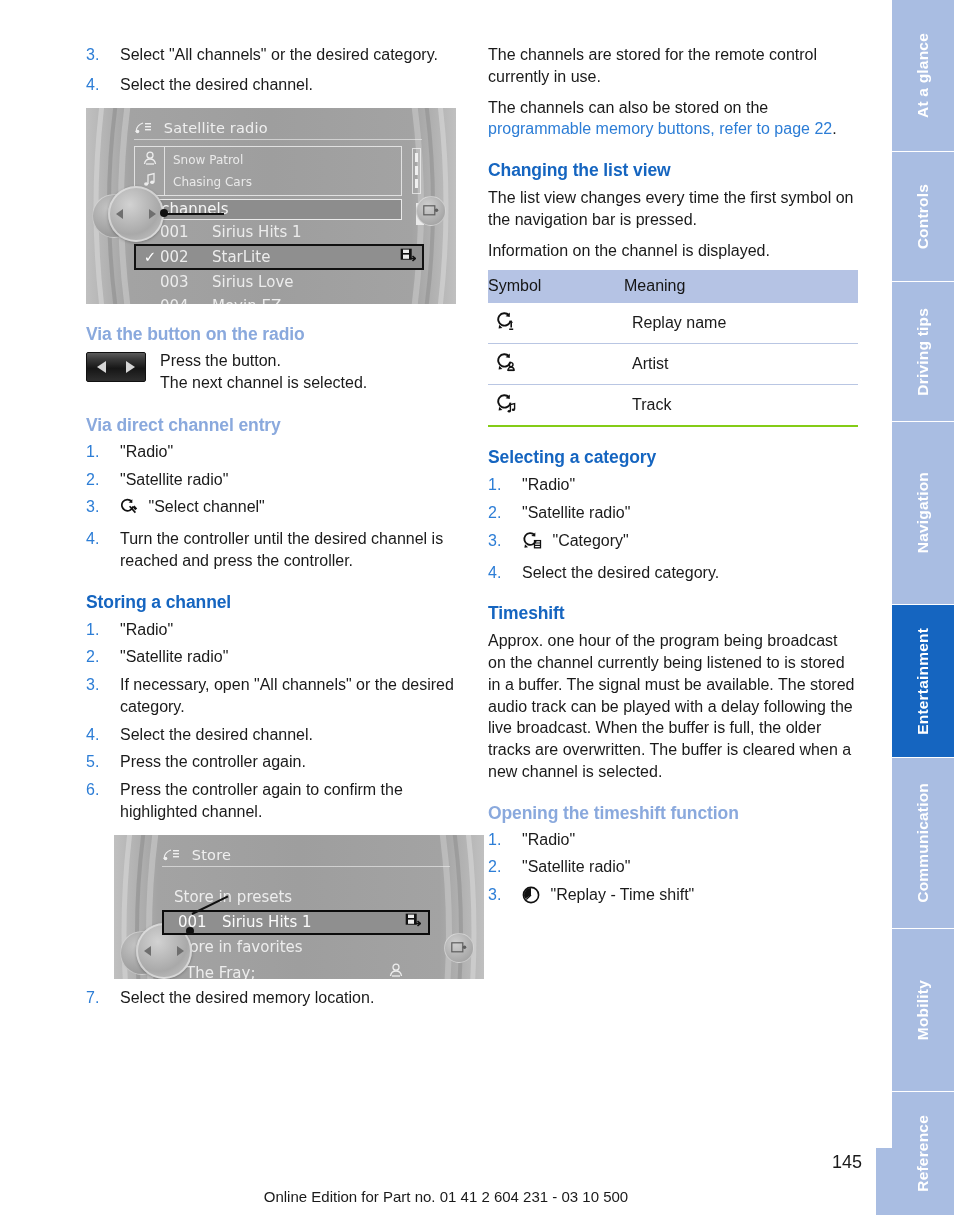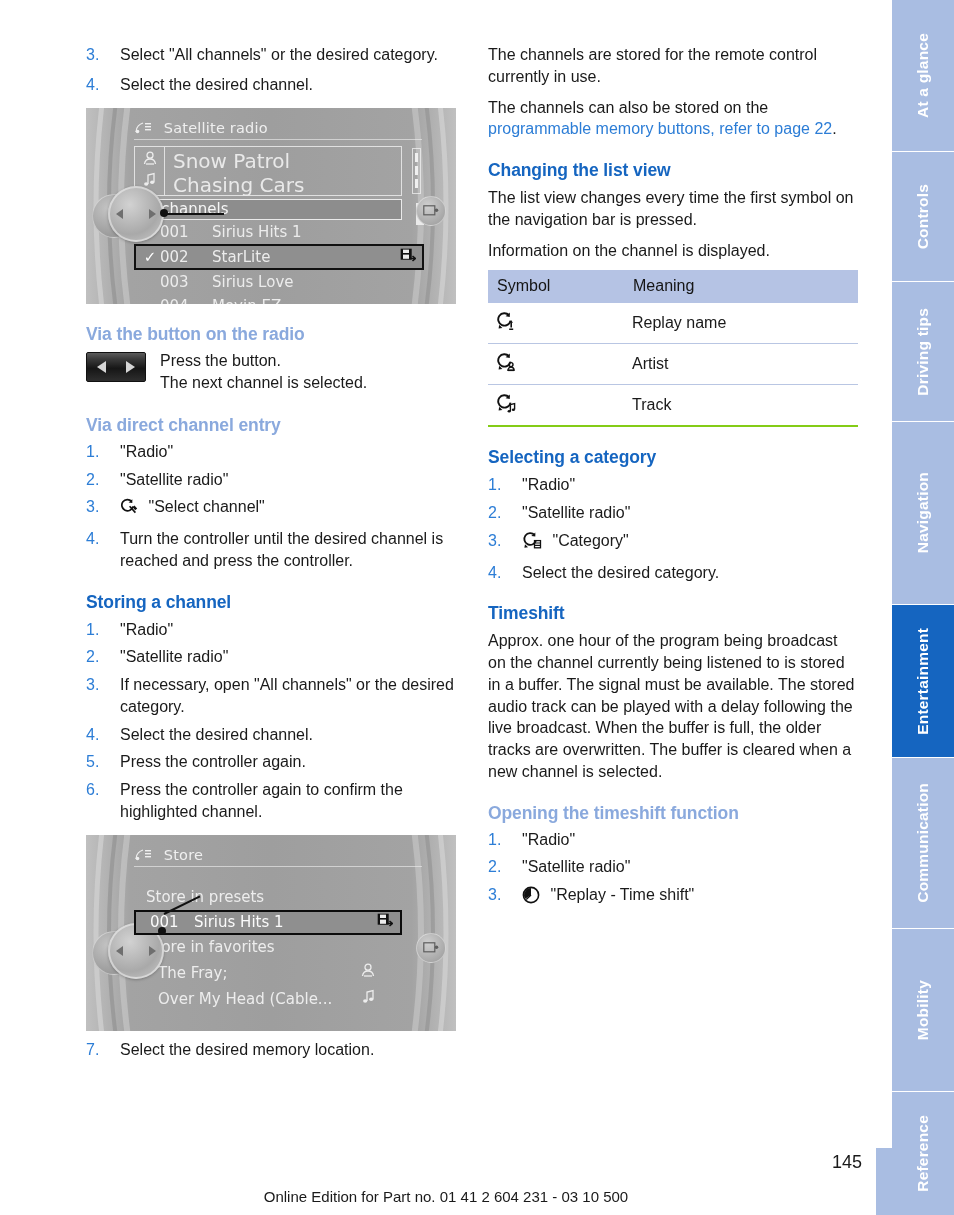--- a/index.html
+++ b/index.html
@@ -139,21 +139,21 @@
     position: relative;
     width: 370px;
     height: 196px;
     margin: 12px 0 6px 0;
     background: linear-gradient(90deg,
        #b9b9b9 0%, #a8a8a8 6%, #bdbdbd 11%, #9d9d9d 16%,
        #a5a5a5 20%, #9a9a9a 82%, #b5b5b5 88%, #a0a0a0 93%, #bcbcbc 100%);
     overflow: hidden;
     font-family: "DejaVu Sans", sans-serif;
   }
-  .idrive.tall { height: 196px; }
+  .idrive.tall { height: 144px; margin-left: 28px; }
 
   .idrive-title {
     position: absolute;
     top: 12px;
     left: 48px;
     font-size: 14.5px;
     color: #efefef;
     letter-spacing: .2px;
   }
   .idrive-title .tic { margin-right: 7px; display:inline-block; vertical-align:-2px;}
@@ -189,21 +189,21 @@
     padding: 3px 0;
   }
   .np-texts {
     flex: 1;
     display: flex;
     flex-direction: column;
     justify-content: space-around;
     padding: 2px 0 2px 8px;
   }
   .np-texts div {
-    font-size: 20px;
+    font-size: 12px;
     color: #e9e9e9;
   }
   .np-scroll {
     position: absolute;
     right: 3px;
     top: 2px;
     width: 9px;
     height: 46px;
     border: 1px solid rgba(245,245,245,.7);
     display:flex; flex-direction:column; justify-content:space-evenly; align-items:center;
@@ -340,21 +340,21 @@
     border-collapse: collapse;
     margin-top: 8px;
     margin-bottom: 4px;
   }
   table.symtab th {
     background: #b5c3e4;
     text-align: left;
     font-size: 16px;
     font-weight: normal;
     color: #151515;
-    padding: 7px 8px 8px 9px;
+    padding: 7px 8px 8px 0;
   }
   table.symtab th.c1 { width: 136px; }
   table.symtab td {
     padding: 8px 8px;
     font-size: 16px;
     color: #1a1a1a;
     border-bottom: 1px solid #b9c6e3;
     vertical-align: middle;
   }
   table.symtab tr:last-child td { border-bottom: 2px solid #84cc16; }

